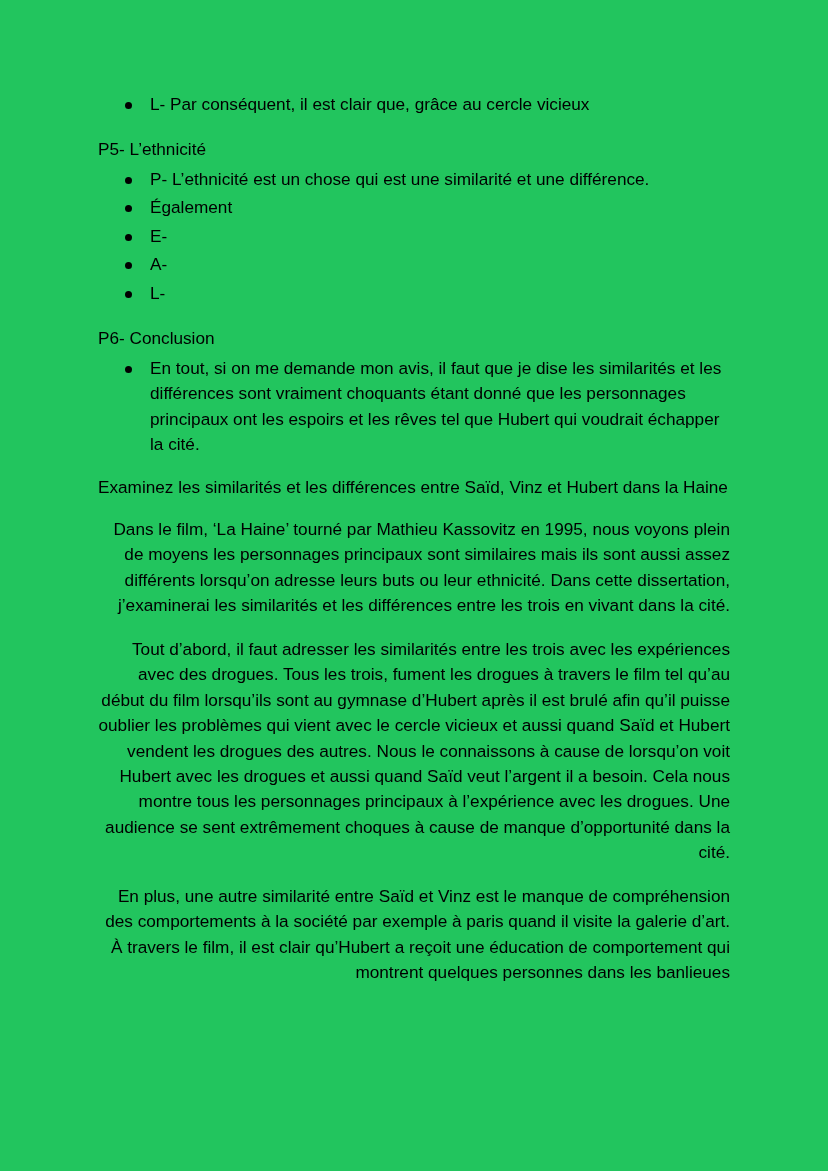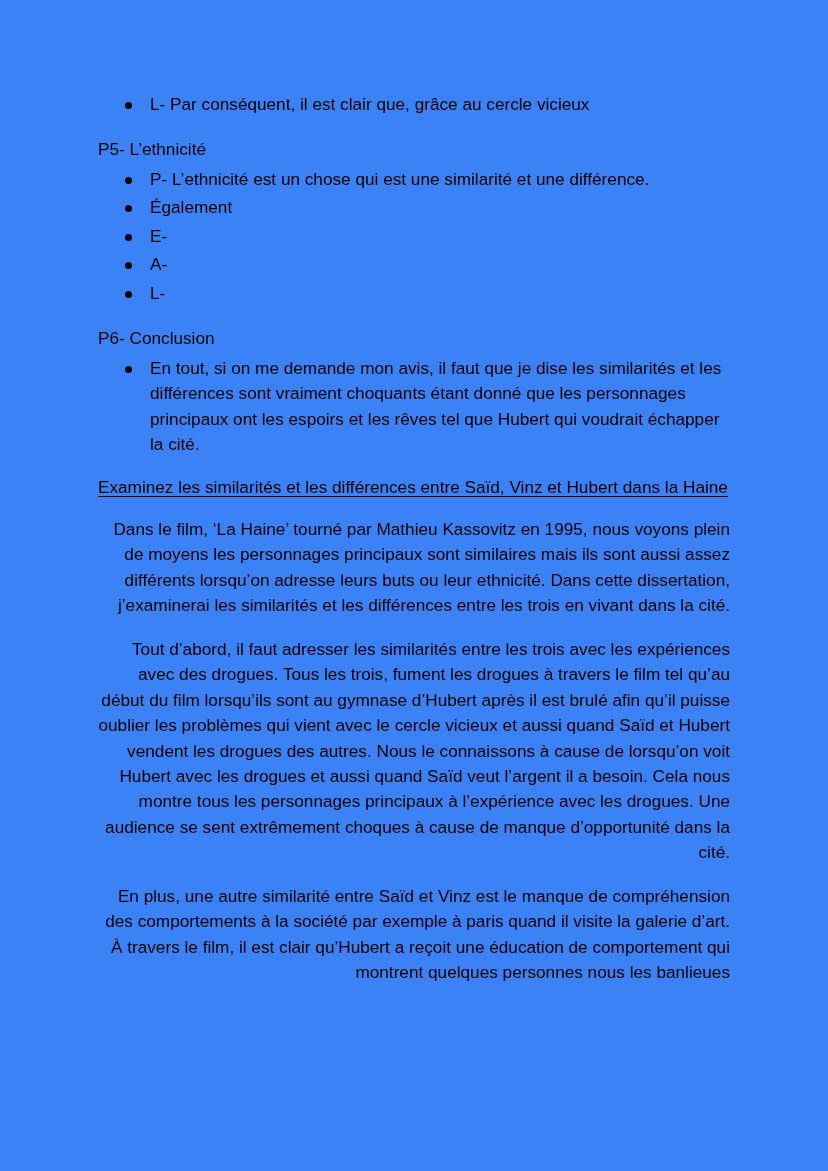--- a/index.html
+++ b/index.html
@@ -11,21 +11,21 @@
     width: 828px;
     height: 1171px;
     font-family: "Liberation Sans", sans-serif;
     color: #000000;
     -webkit-font-smoothing: antialiased;
   }
   .page {
     position: relative;
     width: 828px;
     height: 1171px;
-    background: #3b82f6;
+    background: #22c55e;
     box-sizing: border-box;
     padding: 92px 98px 60px 98px;
   }
   .doc-body {
     font-size: 17.2px;
     line-height: 1.48;
   }
   ul.bullets {
     list-style: none;
     margin: 0;
@@ -54,21 +54,20 @@
   }
   .section-head {
     margin: 9px 0 4px 0;
   }
   .gap-sm { height: 9px; }
   .heading-underline {
     margin: 18px 0 16px 0;
     font-weight: 400;
   }
   .heading-underline span.u {
-    text-decoration: underline;
     text-underline-offset: 3px;
   }
   .para {
     margin: 0 0 18px 0;
     text-align: right;
   }
   .para:last-child { margin-bottom: 0; }
 </style>
 </head>
 <body>
@@ -113,16 +112,16 @@
         <span>En tout, si on me demande mon avis, il faut que je dise les similarités et les différences sont vraiment choquants étant donné que les personnages principaux ont les espoirs et les rêves tel que Hubert qui voudrait échapper la cité.</span>
       </li>
     </ul>
 
     <p class="heading-underline"><span class="u">Examinez les similarités et les différences entre Saïd, Vinz et Hubert dans la Haine</span></p>
 
     <p class="para">Dans le film, ‘La Haine’ tourné par Mathieu Kassovitz en 1995, nous voyons plein de moyens les personnages principaux sont similaires mais ils sont aussi assez différents lorsqu’on adresse leurs buts ou leur ethnicité. Dans cette dissertation, j’examinerai les similarités et les différences entre les trois en vivant dans la cité.</p>
 
     <p class="para">Tout d’abord, il faut adresser les similarités entre les trois avec les expériences avec des drogues. Tous les trois, fument les drogues à travers le film tel qu’au début du film lorsqu’ils sont au gymnase d’Hubert après il est brulé afin qu’il puisse oublier les problèmes qui vient avec le cercle vicieux et aussi quand Saïd et Hubert vendent les drogues des autres. Nous le connaissons à cause de lorsqu’on voit Hubert avec les drogues et aussi quand Saïd veut l’argent il a besoin. Cela nous montre tous les personnages principaux à l’expérience avec les drogues. Une audience se sent extrêmement choques à cause de manque d’opportunité dans la cité.</p>
 
-    <p class="para">En plus, une autre similarité entre Saïd et Vinz est le manque de compréhension des comportements à la société par exemple à paris quand il visite la galerie d’art. À travers le film, il est clair qu’Hubert a reçoit une éducation de comportement qui montrent quelques personnes nous les banlieues</p>
+    <p class="para">En plus, une autre similarité entre Saïd et Vinz est le manque de compréhension des comportements à la société par exemple à paris quand il visite la galerie d’art. À travers le film, il est clair qu’Hubert a reçoit une éducation de comportement qui montrent quelques personnes dans les banlieues</p>
 
   </div>
 </div>
 
 </body></html>

